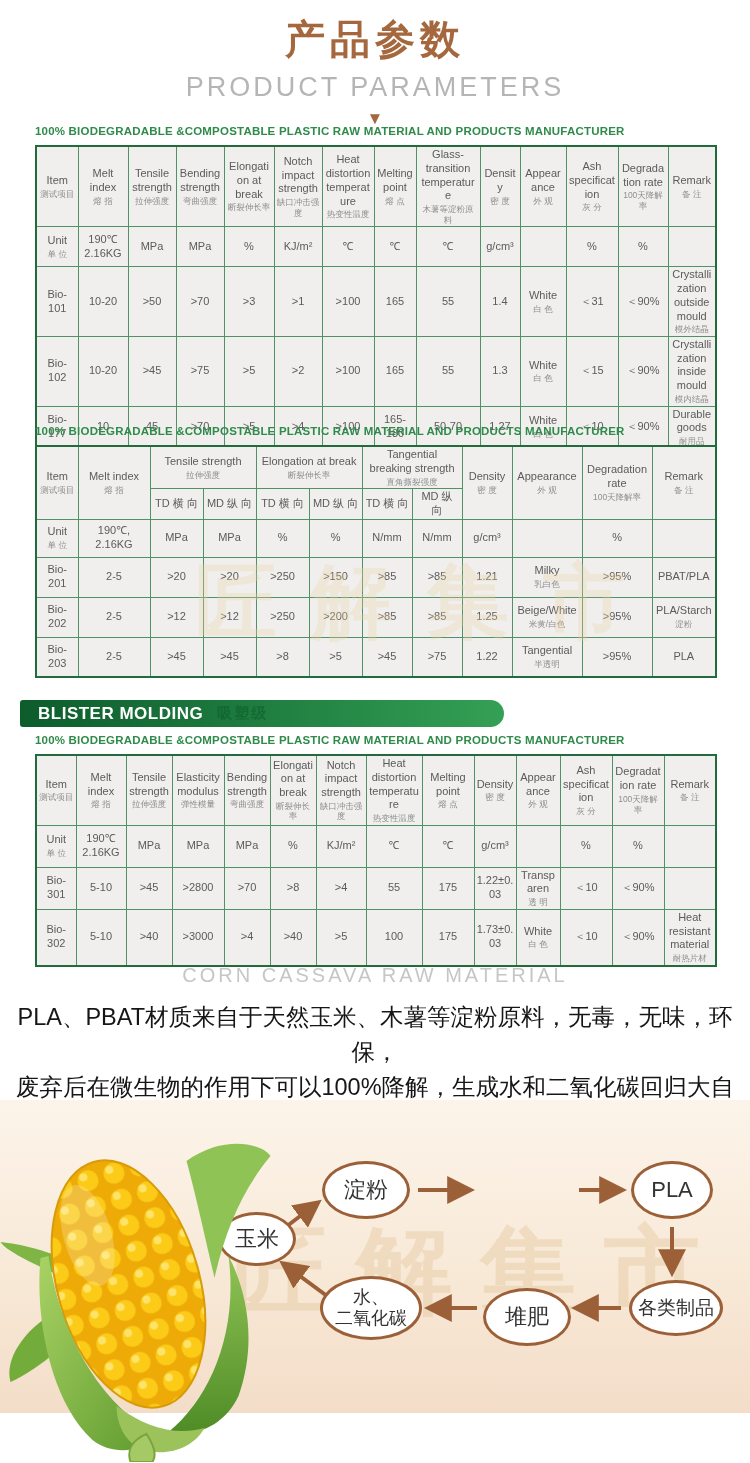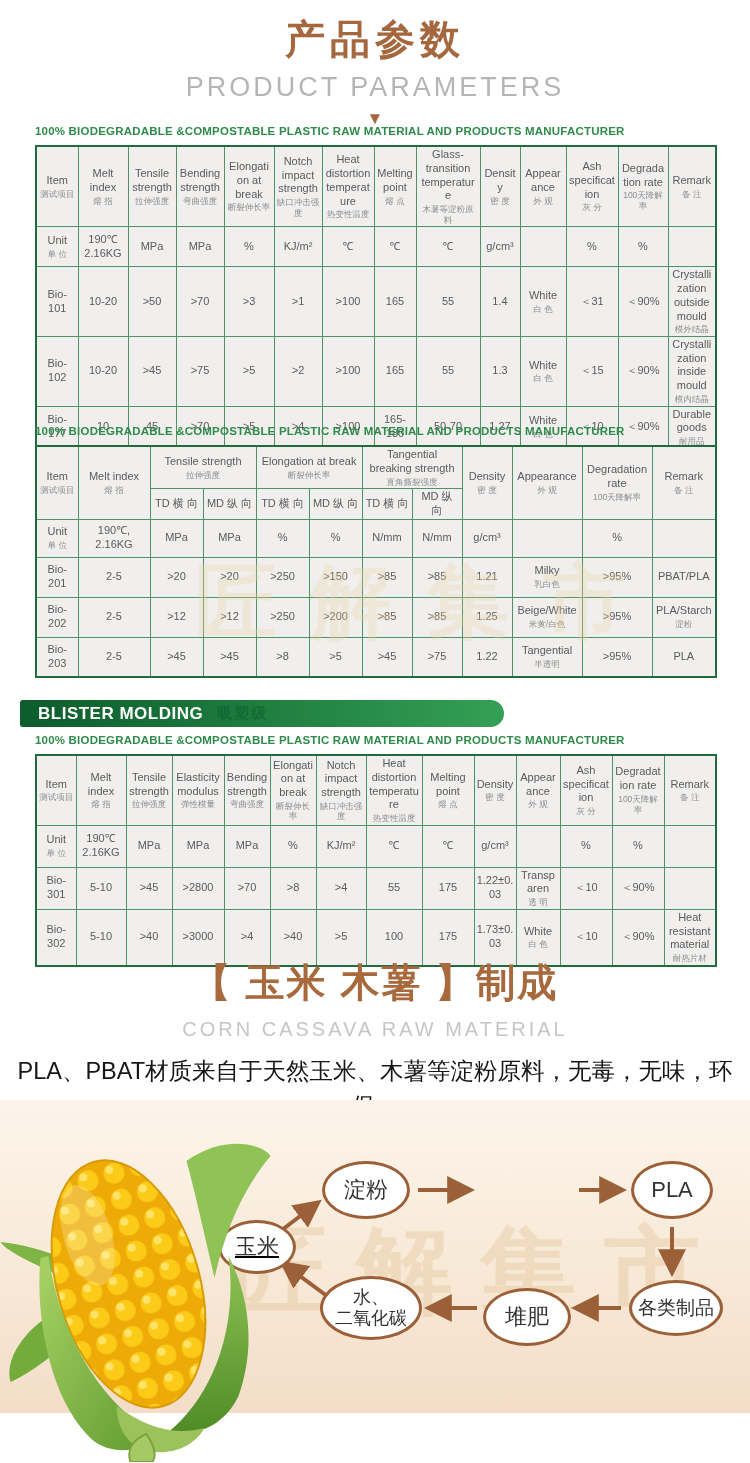--- a/index.html
+++ b/index.html
@@ -43,21 +43,21 @@
   .flow{position:absolute;top:1100px;left:0;width:750px;height:363px;}
   .wm{position:absolute;font-family:"DejaVu Serif",serif;font-weight:bold;pointer-events:none;}
   .wm-flow{top:108px;left:232px;font-size:96px;letter-spacing:28px;color:rgba(221,188,140,.33);}
   .wm-table{position:absolute;top:548px;left:195px;font-size:82px;letter-spacing:34px;color:rgba(236,210,160,.30);
             font-family:"DejaVu Serif",serif;font-weight:bold;pointer-events:none;}
   .arrows{position:absolute;top:0;left:0;z-index:1;}
   .node{position:absolute;z-index:2;background:#fff;border:3px solid #9c6038;border-radius:50%;
         display:flex;align-items:center;justify-content:center;box-sizing:border-box;}
   .node-label{font-size:22px;color:#333;text-align:center;white-space:pre-line;line-height:1.15;}
   .node-water .node-label{font-size:18px;}
-  .node-corn{left:218px;top:120px;width:78px;height:54px;text-decoration:underline;}
+  .node-corn{left:218px;top:112px;width:78px;height:54px;}
   .node-starch{left:322px;top:61px;width:88px;height:58px;}
   .node-lactic{left:483px;top:61px;width:88px;height:58px;}
   .node-pla{left:631px;top:61px;width:82px;height:58px;}
   .node-products{left:629px;top:180px;width:94px;height:56px;}
   .node-products .node-label{font-size:19px;}
   .node-compost{left:483px;top:188px;width:88px;height:58px;}
   .node-water{left:320px;top:176px;width:102px;height:64px;}
   .corn-art{position:absolute;top:1106px;left:-6px;width:305px;height:356px;z-index:3;}
 </style>
 </head>
@@ -799,21 +799,20 @@
               <div class="c-zh">耐热片材</div>
             </td>
           </tr>
         </tbody>
       </table>
   </section>
 
   <div class="wm-table">匠解集市</div>
 
   <div class="mat">
-    <div class="mat-zh">【 玉米 木薯 】制成</div>
     <div class="mat-en">CORN CASSAVA RAW MATERIAL</div>
     <div class="mat-desc">
       <div>PLA、PBAT材质来自于天然玉米、木薯等淀粉原料，无毒，无味，环保，</div>
       <div>废弃后在微生物的作用下可以100%降解，生成水和二氧化碳回归大自然。</div>
     </div>
   </div>
 
   <div class="band"></div>
 
   <div class="flow">

